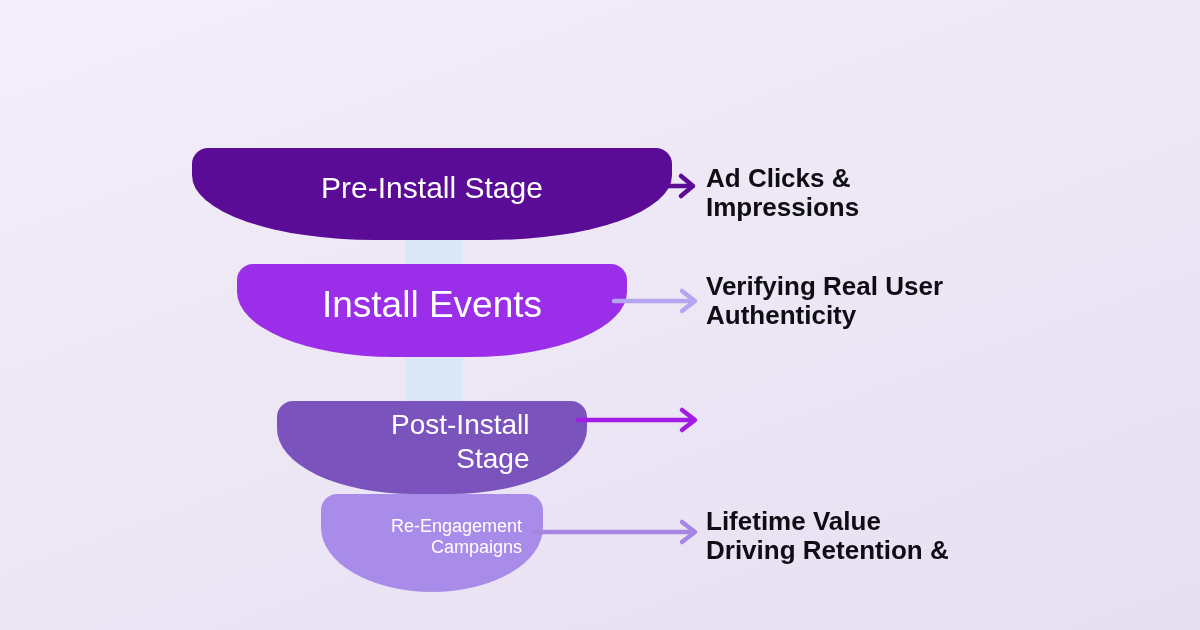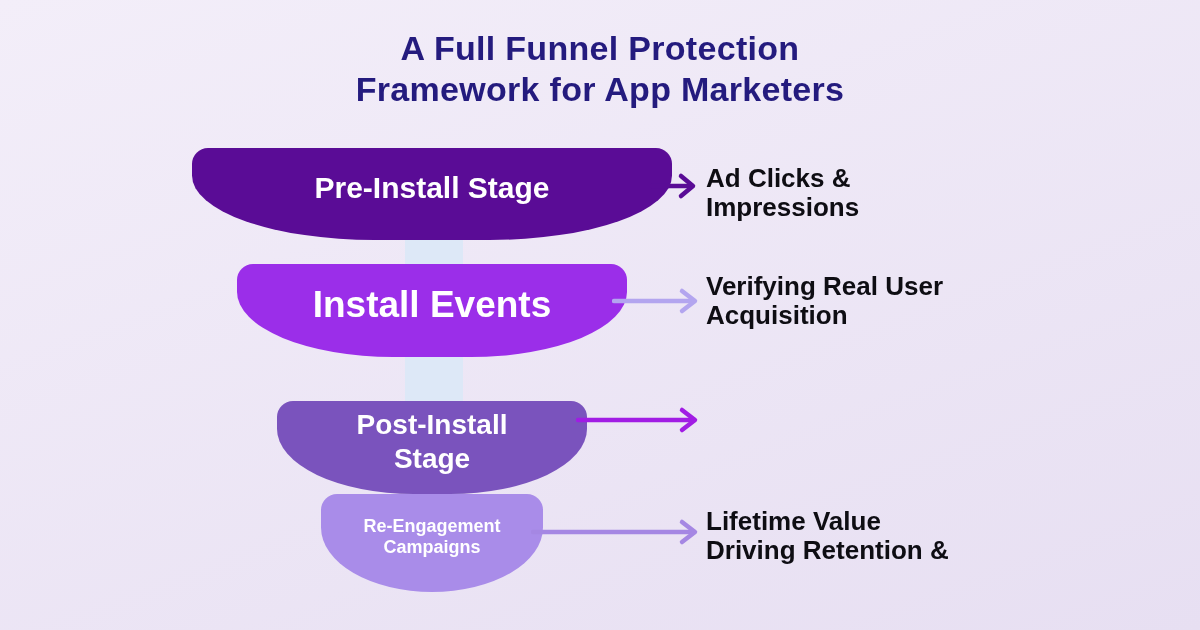--- a/index.html
+++ b/index.html
@@ -17,21 +17,21 @@
   .title{
     position:absolute;top:28px;left:0;right:0;
     text-align:center;z-index:2;
     color:var(--title-text,#241b7e);
     font-weight:800;font-size:34px;line-height:41px;letter-spacing:.3px;
   }
   .stage{
     position:absolute;z-index:2;
     display:flex;align-items:center;justify-content:center;
     color:var(--stage-text,#ffffff);
-    font-weight:700;text-align:center;
+    font-weight:400;text-align:right;
     padding-bottom:12px;box-sizing:border-box;
   }
   .stage-label{display:block;line-height:1.18;}
   .s0{left:192px;top:148px;width:480px;height:92px;font-size:30px;
       border-radius:16px 16px 38% 38% / 16px 16px 70% 70%;}
   .s1{left:237px;top:264px;width:390px;height:93px;font-size:37px;
       border-radius:16px 16px 40% 40% / 16px 16px 70% 70%;}
   .s2{left:277px;top:377px;width:310px;height:93px;font-size:28px;
       border-radius:16px 16px 44% 44% / 16px 16px 70% 70%;}
   .s2 .stage-label{max-width:195px;}
@@ -53,24 +53,20 @@
   .d2{top:392px;}
   .d3{top:507px;}
 </style>
 </head>
 <body>
 
 <div class="canvas">
 
   <div class="stripe"></div>
 
-  <div class="title">
-    <div>A Full Funnel Protection</div>
-    <div>Framework for App Marketers</div>
-  </div>
 
   <div class="stage s0" style="background: rgb(90, 12, 150);">
     <span class="stage-label">Pre-Install Stage</span>
   </div>
   <div class="stage s1" style="background: rgb(155, 46, 233);">
     <span class="stage-label">Install Events</span>
   </div>
   <div class="stage s2" style="background: rgb(122, 83, 189); margin-top: 24px;">
     <span class="stage-label">Post-Install Stage</span>
   </div>
@@ -94,20 +90,20 @@
     <path class="arrow-stroke" d="M2 18 L161 18" fill="none" stroke-width="4.5" stroke-linecap="round" stroke="#a587e3"></path>
     <path class="arrow-stroke" d="M151 8 L164 18 L151 28" fill="none" stroke-width="4.5" stroke-linecap="round" stroke-linejoin="round" stroke="#a587e3"></path>
   </svg>
 
   <div class="desc d0">
     <div>Ad Clicks &amp;</div>
     <div>Impressions</div>
   </div>
   <div class="desc d1">
     <div>Verifying Real User</div>
-    <div>Acquisition</div>
+    <div>Authenticity</div>
   </div>
   <div class="desc d3">
     <div>Lifetime Value</div>
     <div>Driving Retention &amp;</div>
   </div>
 
 </div>
 
 </body></html>

